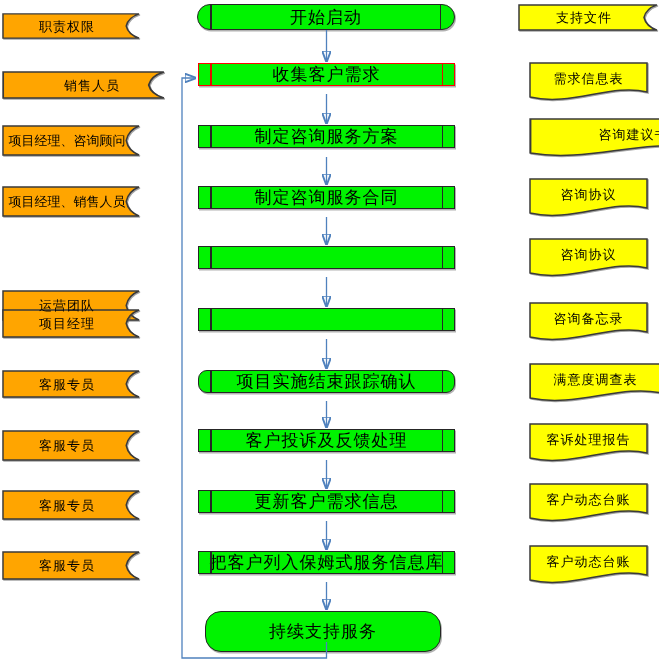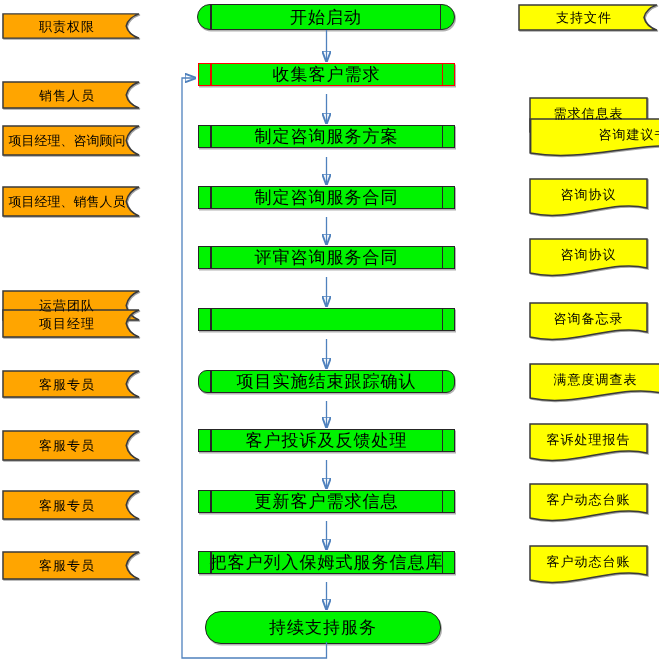--- a/index.html
+++ b/index.html
@@ -41,21 +41,21 @@
 <body>
 
 <div id="canvas">
 
   <div class="item banner" style="left:2px;top:13px;width:138px;height:26px;">
     <svg class="shape" viewBox="0 0 140 29" preserveAspectRatio="none">
         <path d="M1,1 L139,1 Q128,5 126,14.5 Q128,24 139,28 L1,28 Z" fill="#ffa500" stroke="#3a3a3a" stroke-width="1.5"></path>
       </svg>
     <div class="lbl">职责权限</div>
   </div>
-  <div class="item banner" style="left:2px;top:81px;width:138px;height:28px;">
+  <div class="item banner" style="left:2px;top:71px;width:138px;height:28px;padding-left:25px;">
     <svg class="shape" viewBox="0 0 140 29" preserveAspectRatio="none">
         <path d="M1,1 L139,1 Q128,5 126,14.5 Q128,24 139,28 L1,28 Z" fill="#ffa500" stroke="#3a3a3a" stroke-width="1.5"></path>
       </svg>
     <div class="lbl">销售人员</div>
   </div>
   <div class="item banner" style="left:2px;top:125px;width:138px;height:31px;">
     <svg class="shape" viewBox="0 0 140 29" preserveAspectRatio="none">
         <path d="M1,1 L139,1 Q128,5 126,14.5 Q128,24 139,28 L1,28 Z" fill="#ffa500" stroke="#3a3a3a" stroke-width="1.5"></path>
       </svg>
     <div class="lbl" style="letter-spacing:0;">项目经理、咨询顾问</div>
@@ -120,21 +120,20 @@
     <span>制定咨询服务方案</span>
   </div>
   <div class="proc" style="top:186px;align-items:center;">
     <span class="bar l"></span>
     <span class="bar r"></span>
     <span>制定咨询服务合同</span>
   </div>
   <div class="proc" style="top:246px;">
     <span class="bar l"></span>
     <span class="bar r"></span>
-    <span>评审咨询服务合同</span>
   </div>
   <div class="proc" style="top:308px;">
     <span class="bar l"></span>
     <span class="bar r"></span>
   </div>
   <div class="proc" style="top:370px;border-radius:9px;">
     <span class="bar l"></span>
     <span class="bar r"></span>
     <span>项目实施结束跟踪确认</span>
   </div>
@@ -147,32 +146,32 @@
     <span class="bar l"></span>
     <span class="bar r"></span>
     <span>更新客户需求信息</span>
   </div>
   <div class="proc" style="top:551px;">
     <span class="bar l"></span>
     <span class="bar r"></span>
     <span>把客户列入保姆式服务信息库</span>
   </div>
 
-  <div class="proc stadium end" style="top:611px;height:33px;">
+  <div class="proc stadium end" style="top:611px;height:41px;">
     <span>持续支持服务</span>
   </div>
 
   <div class="item banner" style="left:518px;top:4px;width:140px;height:27px;">
     <svg class="shape" viewBox="0 0 140 29" preserveAspectRatio="none">
         <path d="M1,1 L139,1 Q128,5 126,14.5 Q128,24 139,28 L1,28 Z" fill="#ffff00" stroke="#3a3a3a" stroke-width="1.5"></path>
       </svg>
     <div class="lbl">支持文件</div>
   </div>
 
-  <div class="item doc" style="left:529px;top:62px;width:119px;height:42px;margin-top:35px;">
+  <div class="item doc" style="left:529px;top:62px;width:119px;height:42px;">
     <svg class="shape" viewBox="0 0 119 42" preserveAspectRatio="none">
         <path d="M1,1 L118,1 L118,30 C 82,21 42,45 1,35 Z" fill="#ffff00" stroke="#3a3a3a" stroke-width="1.5"></path>
       </svg>
     <div class="lbl" style="height:32px;">需求信息表</div>
   </div>
   <div class="item doc" style="left:529px;top:118px;width:119px;height:42px;padding-left:45px;">
     <svg class="shape" viewBox="0 0 119 42" preserveAspectRatio="none">
         <path d="M1,1 L118,1 L118,30 C 82,21 42,45 1,35 Z" fill="#ffff00" stroke="#3a3a3a" stroke-width="1.5"></path>
       </svg>
     <div class="lbl" style="height:32px;">咨询建议书</div>

